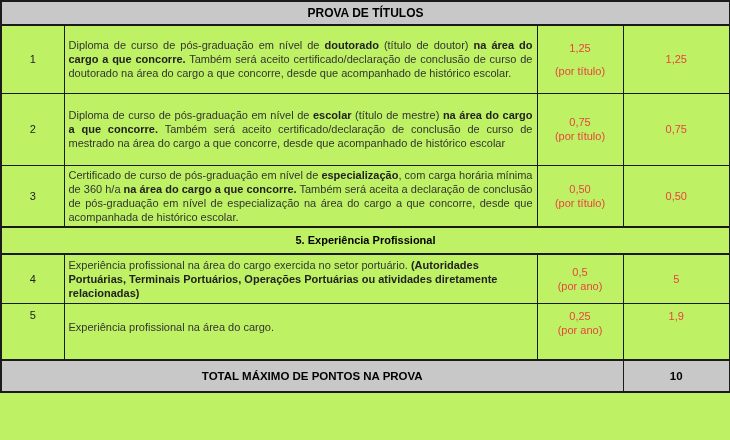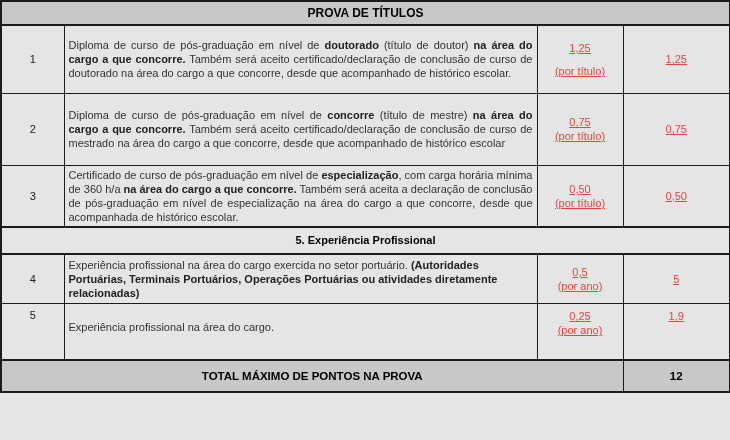--- a/index.html
+++ b/index.html
@@ -11,21 +11,21 @@
   html, body {
     margin: 0;
     padding: 0;
     background: #ffffff;
     font-family: "Liberation Sans", "DejaVu Sans", sans-serif;
     color: #222;
   }
   .page {
     width: 730px;
     height: 440px;
-    background: #e5e5e5;
+    background: #bef264;
     overflow: hidden;
   }
   table.titles {
     border-collapse: collapse;
     width: 729px;
     table-layout: fixed;
     margin: 0;
   }
   table.titles td {
     border: 1px solid var(--border-color);
@@ -62,21 +62,20 @@
     padding: 5px 9px;
     line-height: 14px;
     color: #333;
   }
   td.cell-desc.justified { text-align: justify; }
   td.cell-desc .b { font-weight: bold; color: #222; }
   td.cell-points, td.cell-max {
     text-align: center;
     color: var(--accent-red);
     line-height: 14px;
-    text-decoration: underline;
   }
   tr.r1 td { height: 68px; }
   tr.r2 td { height: 72px; }
   tr.r3 td { height: 60px; }
   tr.r4 td { height: 50px; }
   tr.r5 td { height: 56px; vertical-align: top; padding-top: 5px; }
   tr.r5 td.cell-desc { padding-top: 16px; }
   tr.r1 .points-unit { margin-top: 9px; }
 
   tr.section-row td {
@@ -120,21 +119,21 @@
       <td class="cell-desc justified"><span>Diploma de curso de pós-graduação em nível de </span><span class="b">doutorado</span><span> (título de doutor) </span><span class="b">na área do cargo a que concorre.</span><span> Também será aceito certificado/declaração de conclusão de curso de doutorado na área do cargo a que concorre, desde que acompanhado de histórico escolar.</span></td>
       <td class="cell-points">
         <div class="points-value">1,25</div>
         <div class="points-unit">(por título)</div>
       </td>
       <td class="cell-max">1,25</td>
     </tr>
 
     <tr class="r2">
       <td class="cell-item">2</td>
-      <td class="cell-desc justified"><span>Diploma de curso de pós-graduação em nível de </span><span class="b">concorre</span><span> (título de mestre) </span><span class="b">na área do cargo a que concorre.</span><span> Também será aceito certificado/declaração de conclusão de curso de mestrado na área do cargo a que concorre, desde que acompanhado de histórico escolar</span></td>
+      <td class="cell-desc justified"><span>Diploma de curso de pós-graduação em nível de </span><span class="b">escolar</span><span> (título de mestre) </span><span class="b">na área do cargo a que concorre.</span><span> Também será aceito certificado/declaração de conclusão de curso de mestrado na área do cargo a que concorre, desde que acompanhado de histórico escolar</span></td>
       <td class="cell-points">
         <div class="points-value">0,75</div>
         <div class="points-unit">(por título)</div>
       </td>
       <td class="cell-max">0,75</td>
     </tr>
 
     <tr class="r3">
       <td class="cell-item">3</td>
       <td class="cell-desc justified"><span>Certificado de curso de pós-graduação em nível de </span><span class="b">especialização</span><span>, com carga horária mínima de 360 h/a </span><span class="b">na área do cargo a que concorre.</span><span> Também será aceita a declaração de conclusão de pós-graduação em nível de especialização na área do cargo a que concorre, desde que acompanhada de histórico escolar.</span></td>
@@ -164,17 +163,17 @@
       <td class="cell-desc"><span>Experiência profissional na área do cargo.</span></td>
       <td class="cell-points">
         <div class="points-value">0,25</div>
         <div class="points-unit">(por ano)</div>
       </td>
       <td class="cell-max">1,9</td>
     </tr>
 
     <tr class="total-row">
       <td colspan="3">TOTAL MÁXIMO DE PONTOS NA PROVA</td>
-      <td>12</td>
+      <td>10</td>
     </tr>
   </tbody>
     </table>
 </div>
 
 </body></html>

